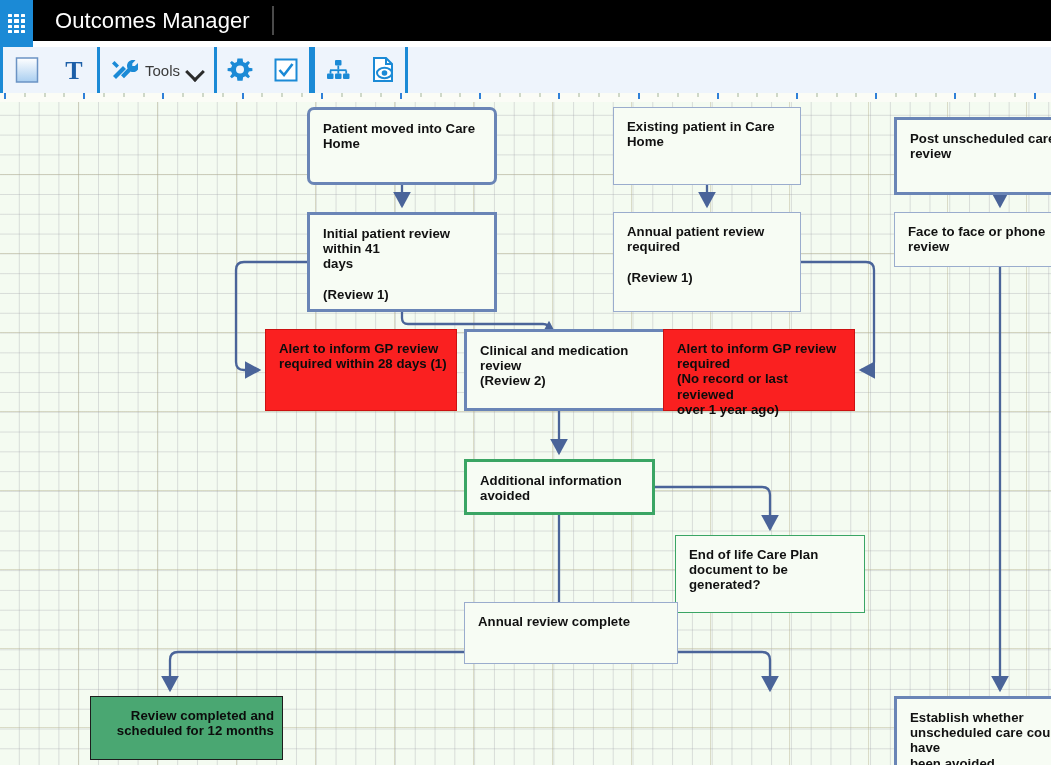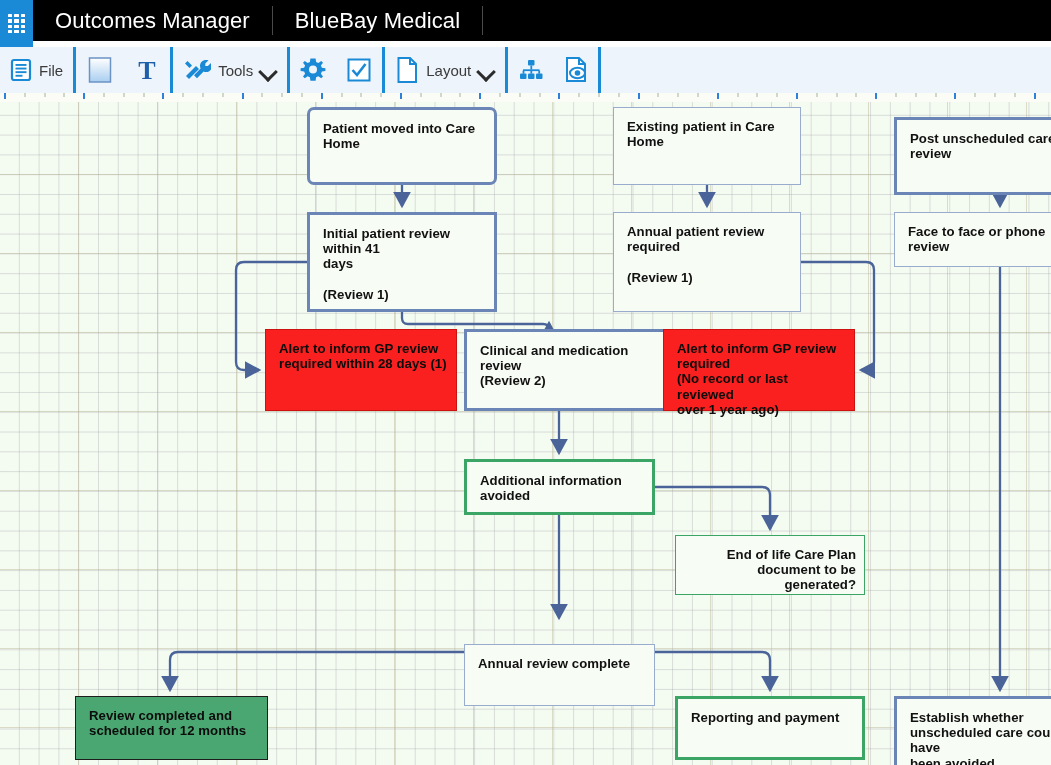--- a/index.html
+++ b/index.html
@@ -109,40 +109,25 @@
           <i></i>
           <i></i>
           <i></i>
           <i></i>
           <i></i>
           <i></i>
       </div>
     </div>
     <div class="tb-item">Outcomes Manager</div>
     <div class="tb-sep"></div>
-    <div class="tb-item">BlueBay Medical</div>
     <div class="tb-sep"></div>
   </div>
 
   <div class="toolbar">
 
-    <div class="tool">
-      <span class="ico">
-        <svg width="22" height="24" viewBox="0 0 22 24">
-            <rect x="2" y="2" width="18" height="20" rx="2" fill="#fff" stroke="#1b8ad6" stroke-width="2.2"></rect>
-            <g fill="#1b8ad6">
-              <rect x="5.5" y="6" width="11" height="1.9"></rect>
-              <rect x="5.5" y="9.6" width="11" height="1.9"></rect>
-              <rect x="5.5" y="13.2" width="11" height="1.9"></rect>
-              <rect x="5.5" y="16.8" width="7" height="1.9"></rect>
-            </g>
-          </svg>
-      </span>
-      <span class="lbl">File</span>
-    </div>
     <div class="tool-sep"></div>
 
     <div class="tool">
       <span class="ico">
         <svg width="28" height="30" viewBox="0 0 28 30">
             <defs>
               <linearGradient id="gsh" x1="0" y1="0" x2="0" y2="1">
                 <stop offset="0" stop-color="#ffffff"></stop>
                 <stop offset="1" stop-color="#a9cef0"></stop>
               </linearGradient>
@@ -188,30 +173,20 @@
     <div class="tool">
       <span class="ico">
         <svg width="26" height="26" viewBox="0 0 26 26">
             <rect x="2.5" y="2.5" width="21" height="21" fill="#fff" stroke="#1b8ad6" stroke-width="2"></rect>
             <path d="M6.5 13 L11 18 L19.5 7" fill="none" stroke="#1b8ad6" stroke-width="2.6"></path>
           </svg>
       </span>
     </div>
     <div class="tool-sep"></div>
 
-    <div class="tool">
-      <span class="ico">
-        <svg width="24" height="28" viewBox="0 0 24 28">
-            <path d="M3.5 2 L15 2 L21 8 L21 26 L3.5 26 Z" fill="#fff" stroke="#1b8ad6" stroke-width="2"></path>
-            <path d="M15 2 L15 8 L21 8" fill="none" stroke="#1b8ad6" stroke-width="2"></path>
-          </svg>
-      </span>
-      <span class="lbl">Layout</span>
-      <span class="chev"></span>
-    </div>
     <div class="tool-sep"></div>
 
     <div class="tool">
       <span class="ico">
         <svg width="26" height="24" viewBox="0 0 26 24">
             <g fill="#1b8ad6">
               <rect x="10" y="2" width="6.5" height="5.5" rx="1"></rect>
               <rect x="2" y="15.5" width="6.5" height="5.5" rx="1"></rect>
               <rect x="10" y="15.5" width="6.5" height="5.5" rx="1"></rect>
               <rect x="18" y="15.5" width="6.5" height="5.5" rx="1"></rect>
@@ -366,33 +341,30 @@
         </div>
         <div class="node n-red" style="left: 663px; top: 227px; width: 192px; height: 82px;">
           <div class="txt">Alert to inform GP review
 required
 (No record or last reviewed
 over 1 year ago)</div>
         </div>
         <div class="node n-green-b" style="left: 464px; top: 357px; width: 191px; height: 56px;">
           <div class="txt">Additional information avoided</div>
         </div>
-        <div class="node n-green-b" style="border: 1.6px solid rgb(58, 165, 100); left: 675px; top: 433px; width: 190px; height: 60px; text-align: right;">
+        <div class="node n-green-b" style="border: 1.6px solid rgb(58, 165, 100); left: 675px; top: 433px; width: 190px; height: 78px;">
           <div class="txt">End of life Care Plan
 document to be generated?</div>
         </div>
-        <div class="node n-plain" style="left: 464px; top: 542px; width: 191px; height: 62px; padding-left: 11px;">
+        <div class="node n-plain" style="left: 464px; top: 500px; width: 214px; height: 62px; padding-left: 11px;">
           <div class="txt">Annual review complete</div>
         </div>
-        <div class="node n-green-f" style="left: 75px; top: 594px; width: 193px; height: 64px;">
+        <div class="node n-green-f" style="left: 90px; top: 594px; width: 193px; height: 64px; text-align: right;">
           <div class="txt">Review completed and
 scheduled for 12 months</div>
-        </div>
-        <div class="node n-green-b" style="left: 675px; top: 594px; width: 190px; height: 64px;">
-          <div class="txt">Reporting and payment</div>
         </div>
         <div class="node n-sel" style="left: 894px; top: 594px; width: 190px; height: 90px;">
           <div class="txt">Establish whether
 unscheduled care could have
 been avoided
 Actions to avoid future
 unscheduled care in future</div>
         </div>
       </div>
   </div>

